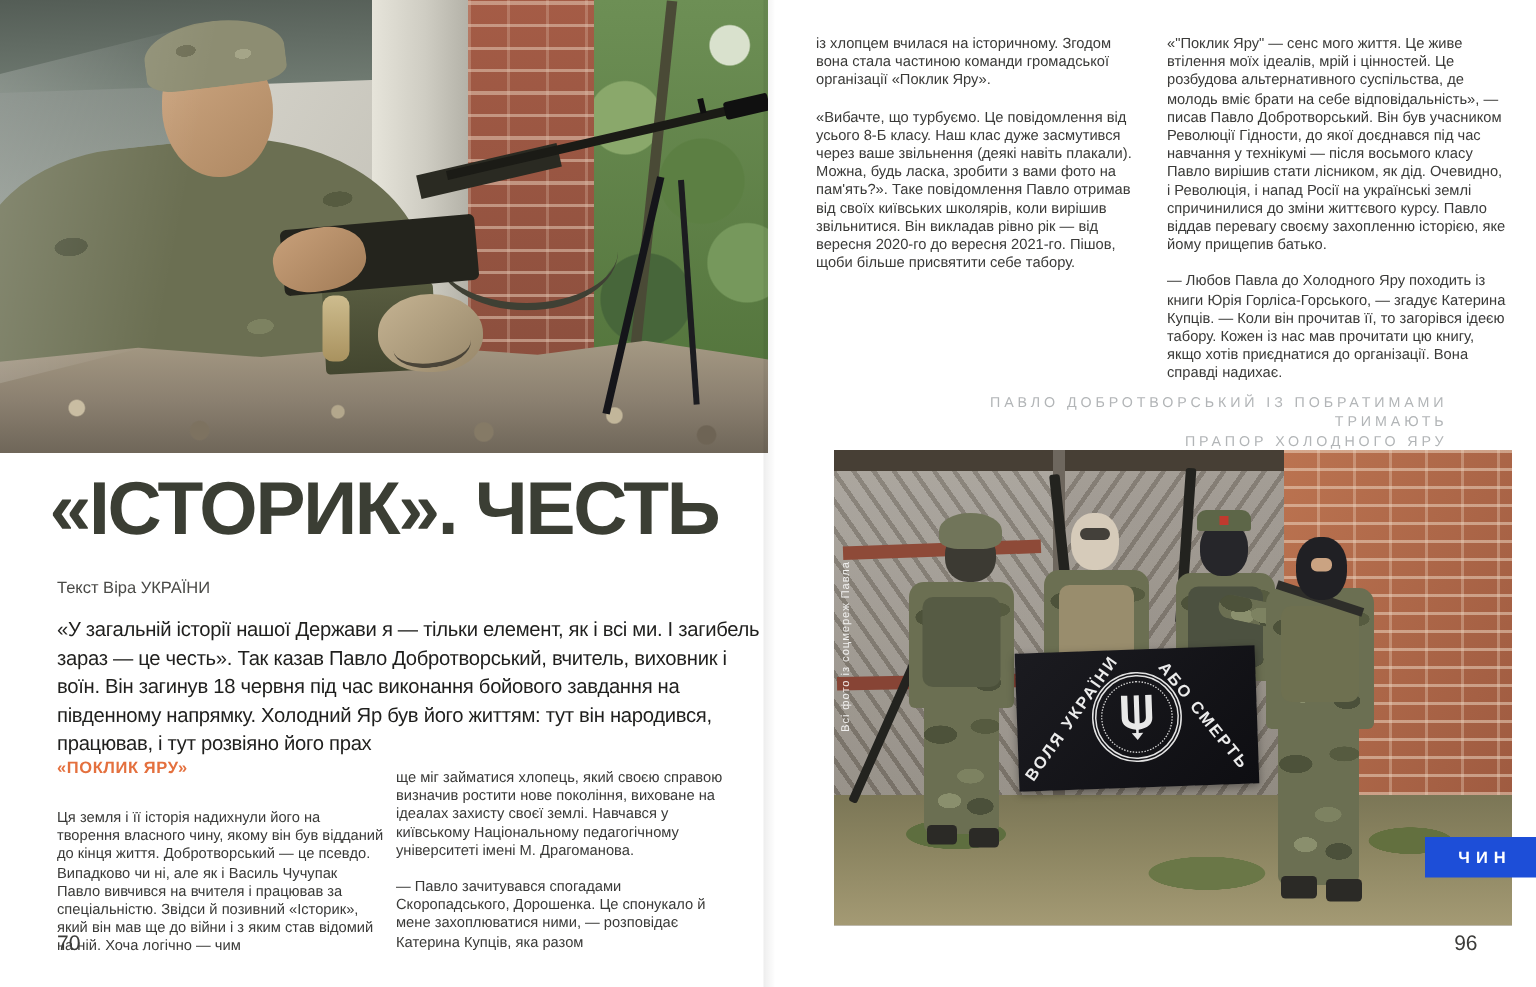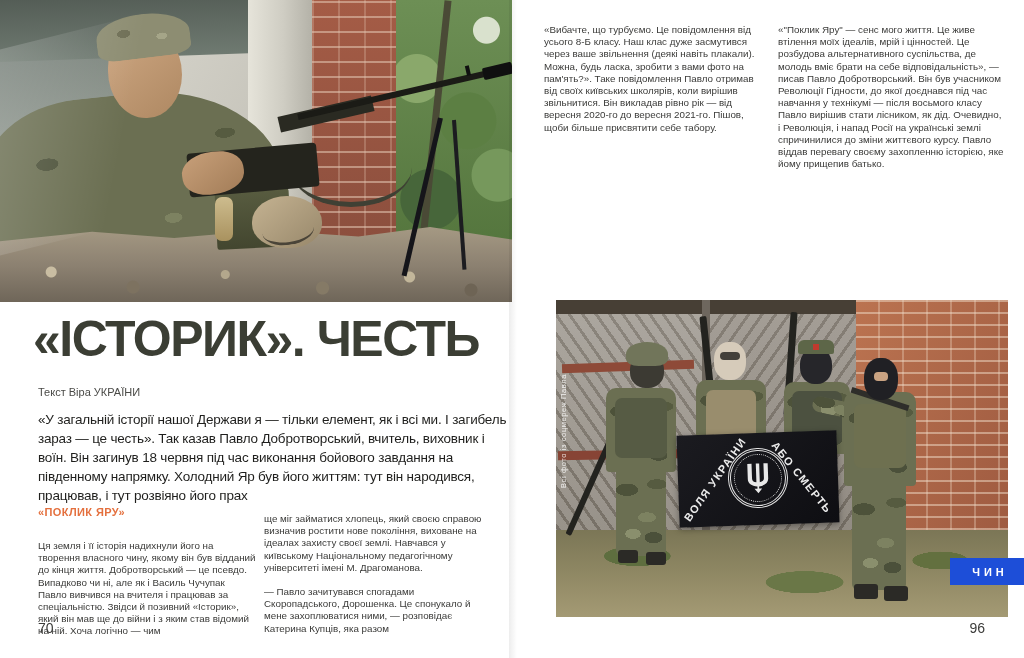--- a/index.html
+++ b/index.html
@@ -191,26 +191,32 @@
     <p>— Павло зачитувався спогадами Скоропадського, Дорошенка. Це спонукало й мене захоплюватися ними, — розповідає Катерина Купців, яка разом</p>
   </div>
   <div class="abs bodycol col-l1">
     <p>Ця земля і її історія надихнули його на творення власного чину, якому він був відданий до кінця життя. Добротворський — це псевдо. Випадково чи ні, але як і Василь Чучупак Павло вивчився на вчителя і працював за спеціальністю. Звідси й позивний «Історик», який він мав ще до війни і з яким став відомий на ній. Хоча логічно — чим</p>
   </div>
   <div class="abs pagenum pn70">70</div>
 
   <div class="abs gutter"></div>
 
   <div class="abs bodycol col-r1">
+    <p>із хлопцем вчилася на історичному. Згодом вона стала частиною команди громадської організації «Поклик Яру».</p>
     <p>«Вибачте, що турбуємо. Це повідомлення від усього 8-Б класу. Наш клас дуже засмутився через ваше звільнення (деякі навіть плакали). Можна, будь ласка, зробити з вами фото на пам'ять?». Таке повідомлення Павло отримав від своїх київських школярів, коли вирішив звільнитися. Він викладав рівно рік — від вересня 2020-го до вересня 2021-го. Пішов, щоби більше присвятити себе табору.</p>
   </div>
   <div class="abs bodycol col-r2">
     <p>«"Поклик Яру" — сенс мого життя. Це живе втілення моїх ідеалів, мрій і цінностей. Це розбудова альтернативного суспільства, де молодь вміє брати на себе відповідальність», — писав Павло Добротворський. Він був учасником Революції Гідности, до якої доєднався під час навчання у технікумі — після восьмого класу Павло вирішив стати лісником, як дід. Очевидно, і Революція, і напад Росії на українські землі спричинилися до зміни життєвого курсу. Павло віддав перевагу своєму захопленню історією, яке йому прищепив батько.</p>
-  </div>
-
+    <p>— Любов Павла до Холодного Яру походить із книги Юрія Горліса-Горського, — згадує Катерина Купців. — Коли він прочитав її, то загорівся ідеєю табору. Кожен із нас мав прочитати цю книгу, якщо хотів приєднатися до організації. Вона справді надихає.</p>
+  </div>
+
+  <div class="abs caption">
+    <div>ПАВЛО ДОБРОТВОРСЬКИЙ ІЗ ПОБРАТИМАМИ ТРИМАЮТЬ</div>
+    <div>ПРАПОР ХОЛОДНОГО ЯРУ</div>
+  </div>
 
   <div class="abs photo-right">
     <div class="abs rp-door">
       <div class="abs rp-door-a"></div>
       <div class="abs rp-door-b" style="background-image:repeating-linear-gradient(-55deg,rgba(255,255,255,.14) 0 8px,rgba(40,35,28,.14) 8px 11px),linear-gradient(#968f86,#7e776d);"></div>
       <div class="abs rp-door-top"></div>
       <div class="abs rp-doorpost"></div>
       <div class="abs rp-hinge1"></div>
       <div class="abs rp-hinge2"></div>
     </div>

